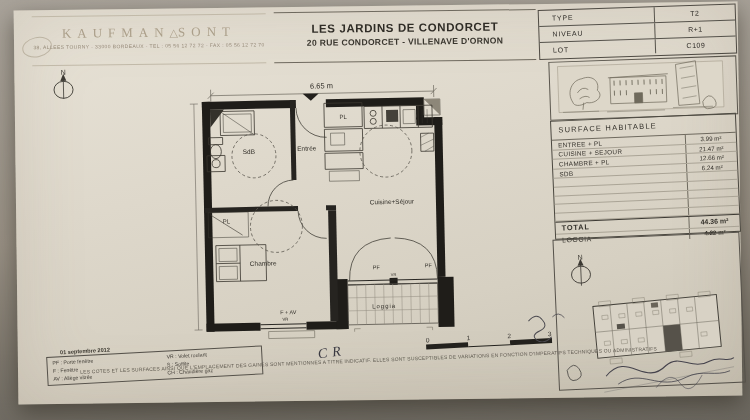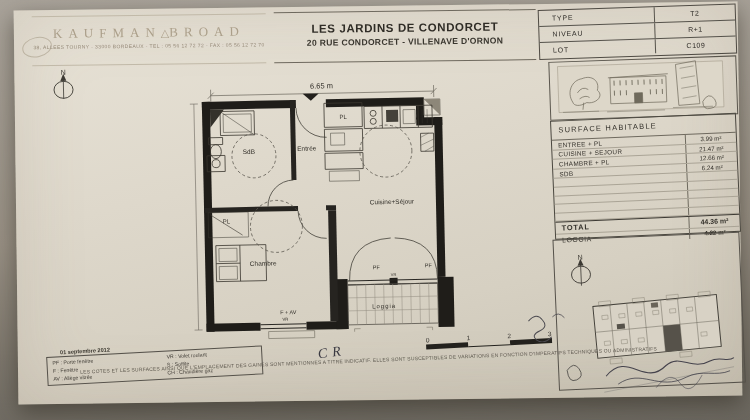--- a/index.html
+++ b/index.html
@@ -64,21 +64,21 @@
   #signature{left:582px;top:343px;}
   #squiggle{left:505px;top:305px;}
 </style>
 </head>
 <body>
 
 <div id="paper">
 
   <div class="abs" id="logo-block">
     <div class="abs" id="logo-oval"></div>
-    <div id="logo-line"><span>KAUFMAN</span><span id="logo-tri">△</span><span>BROAD</span></div>
+    <div id="logo-line"><span>KAUFMAN</span><span id="logo-tri">△</span><span>SONT</span></div>
     <div id="logo-address">38, ALLEES TOURNY - 33000 BORDEAUX - TEL : 05 56 12 72 72 - FAX : 05 56 12 72 70</div>
   </div>
 
   <div class="abs" id="title-block">
     <div id="title-line1">LES JARDINS DE CONDORCET</div>
     <div id="title-line2">20 RUE CONDORCET - VILLENAVE D'ORNON</div>
   </div>
 
   <div class="abs" id="info-table">
     <div class="info-row">

